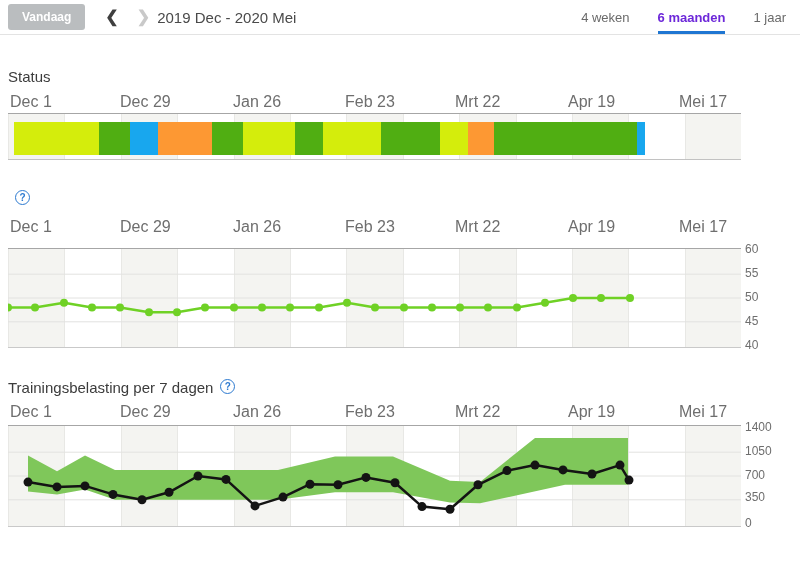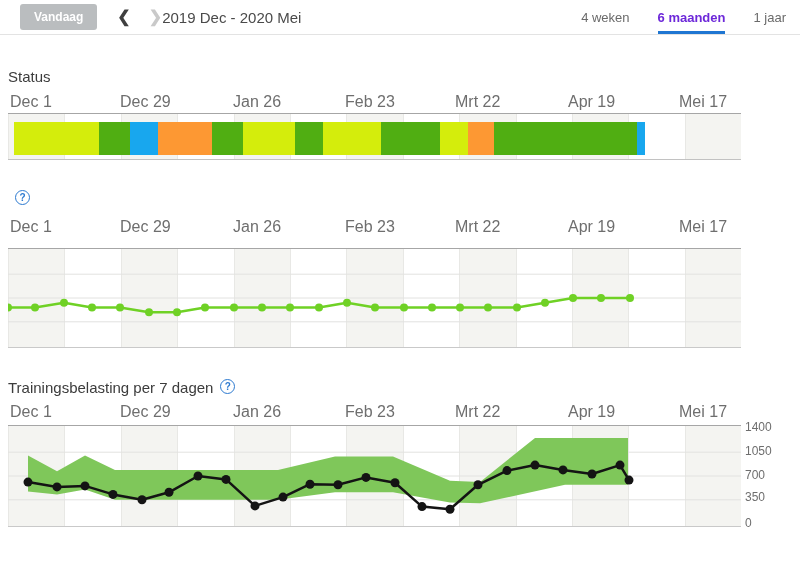--- a/index.html
+++ b/index.html
@@ -1,26 +1,26 @@
 <!DOCTYPE html>
 <html><head>
 <meta charset="utf-8">
 <style>
   html,body{margin:0;padding:0;background:#fff;}
   .page{position:relative;width:800px;height:563px;background:#fff;overflow:hidden;
         font-family:"Liberation Sans",sans-serif;-webkit-font-smoothing:antialiased;}
   
   header{position:absolute;top:0;left:0;right:0;height:34px;border-bottom:1px solid #e3e3e3;
          display:flex;align-items:center;background:#fff;}
-  .today-btn{margin-left:20px;background:#babdbf;color:#fff;font-weight:bold;font-size:12px;
+  .today-btn{margin-left:8px;background:#babdbf;color:#fff;font-weight:bold;font-size:12px;
          border:none;border-radius:3px;padding:6px 14px;font-family:inherit;cursor:pointer;}
   .nav{font-size:16px;font-weight:bold;line-height:1;cursor:pointer;user-select:none;}
   .nav.prev{color:#3f3f3f;margin-left:20px;}
   .nav.next{color:#c9c9c9;margin-left:18px;}
-  h1{font-size:15px;color:#4a4a4a;font-weight:normal;margin:0 0 0 0;}
+  h1{font-size:15px;color:#4a4a4a;font-weight:normal;margin:0 0 0 7px;}
   .tabs{margin-left:auto;display:flex;height:100%;margin-right:14px;}
   .tab{display:flex;align-items:center;padding-top:3px;margin-left:28px;font-size:13px;
        color:#6a6a6a;border-bottom:3px solid transparent;box-sizing:border-box;cursor:pointer;}
   .tab.active{color:#6d28d9;font-weight:bold;}
   
   .sec-title{position:absolute;left:8px;font-size:15px;color:#3c3c3c;display:flex;align-items:flex-start;}
   .help{display:inline-flex;align-items:center;justify-content:center;width:13px;height:13px;
         border:1.5px solid #2d7ad0;border-radius:50%;color:#2d7ad0;font-size:10px;font-weight:bold;
         margin-left:7px;cursor:pointer;}
   .axis-row{position:absolute;left:8px;width:733px;height:14px;font-size:16px;color:#6e6e6e;}
@@ -118,20 +118,27 @@
         <circle cx="424" cy="59.5" r="4" fill="#6fd125"></circle>
         <circle cx="452" cy="59.5" r="4" fill="#6fd125"></circle>
         <circle cx="480" cy="59.5" r="4" fill="#6fd125"></circle>
         <circle cx="509" cy="59.5" r="4" fill="#6fd125"></circle>
         <circle cx="537" cy="54.8" r="4" fill="#6fd125"></circle>
         <circle cx="565" cy="50.0" r="4" fill="#6fd125"></circle>
         <circle cx="593" cy="50.0" r="4" fill="#6fd125"></circle>
         <circle cx="622" cy="50.0" r="4" fill="#6fd125"></circle>
       </svg>
     </div>
+  <div class="ylabels" id="yl-vo2" style="top:248px;height:100px">
+      <span style="top: -5.61905px;">60</span>
+      <span style="top: 18.1905px;">55</span>
+      <span style="top: 42px;">50</span>
+      <span style="top: 65.8095px;">45</span>
+      <span style="top: 89.619px;">40</span>
+    </div>
 
   <div class="sec-title" style="top:379px">
     <span>Trainingsbelasting per 7 dagen</span>
     <span class="help">?</span>
   </div>
   <div class="axis-row" id="ax-load" style="top:403px">
       <span style="left: 2px;">Dec 1</span>
       <span style="left: 112px;">Dec 29</span>
       <span style="left: 225px;">Jan 26</span>
       <span style="left: 337px;">Feb 23</span>

